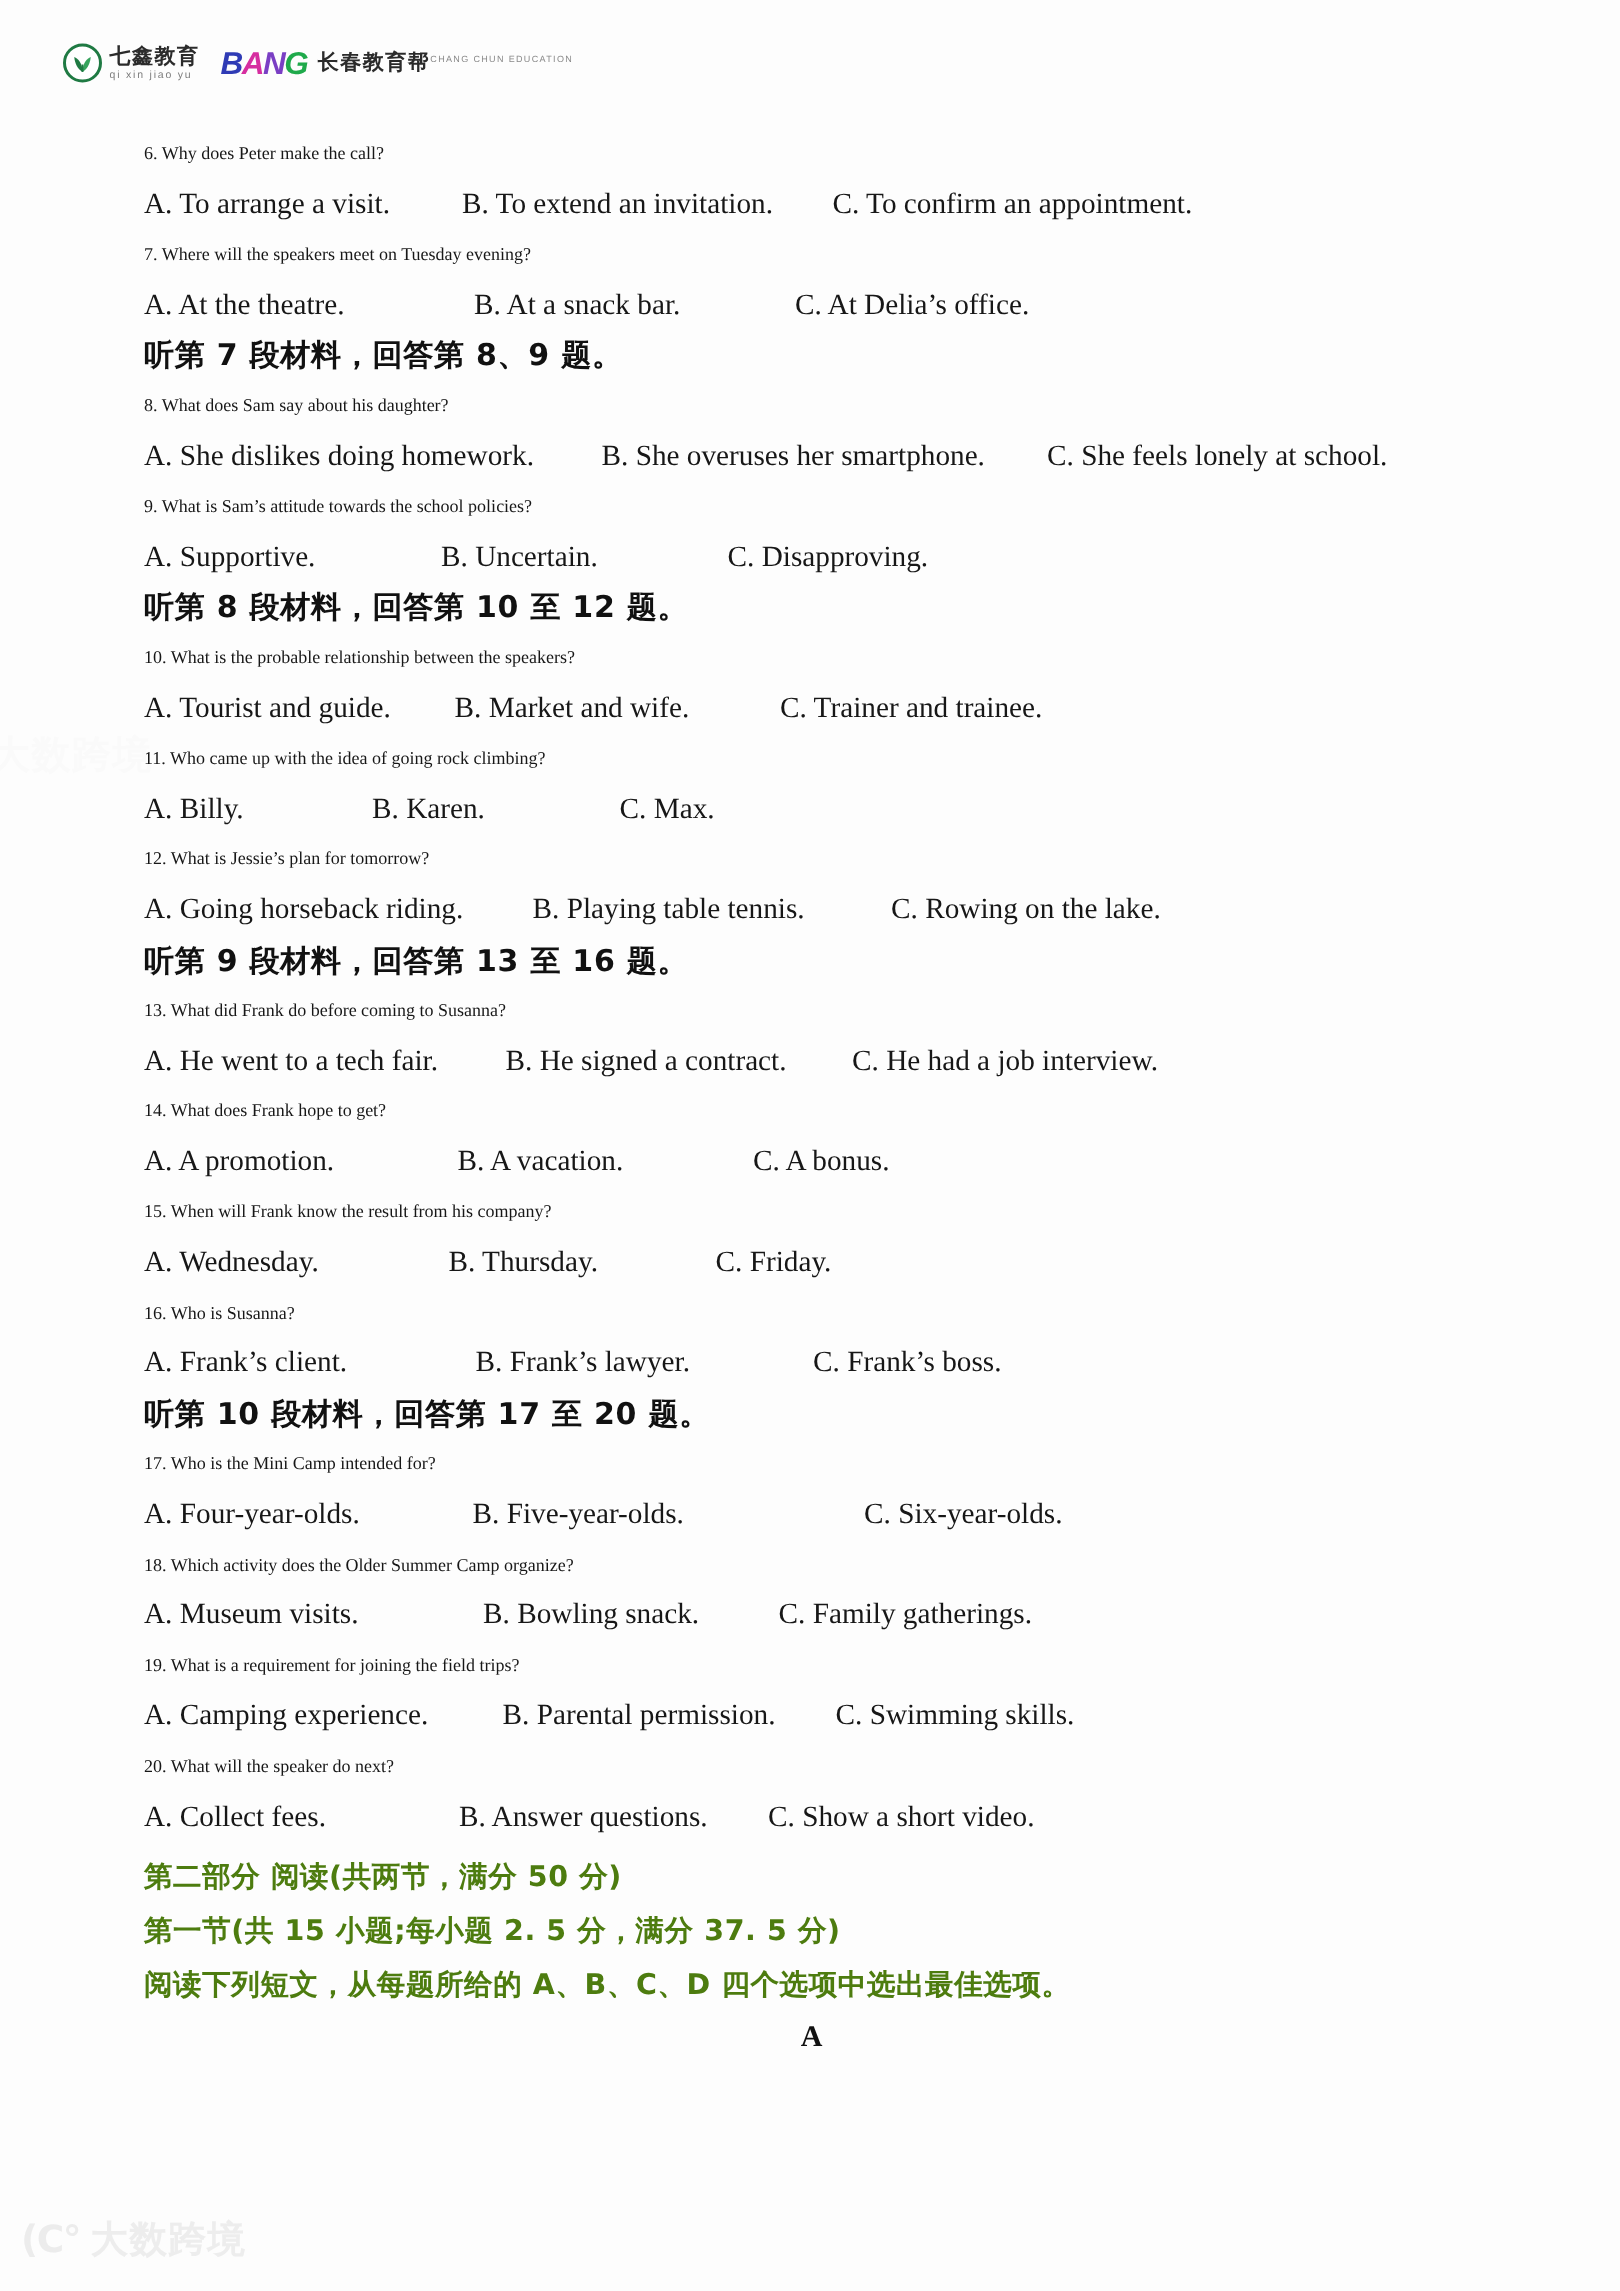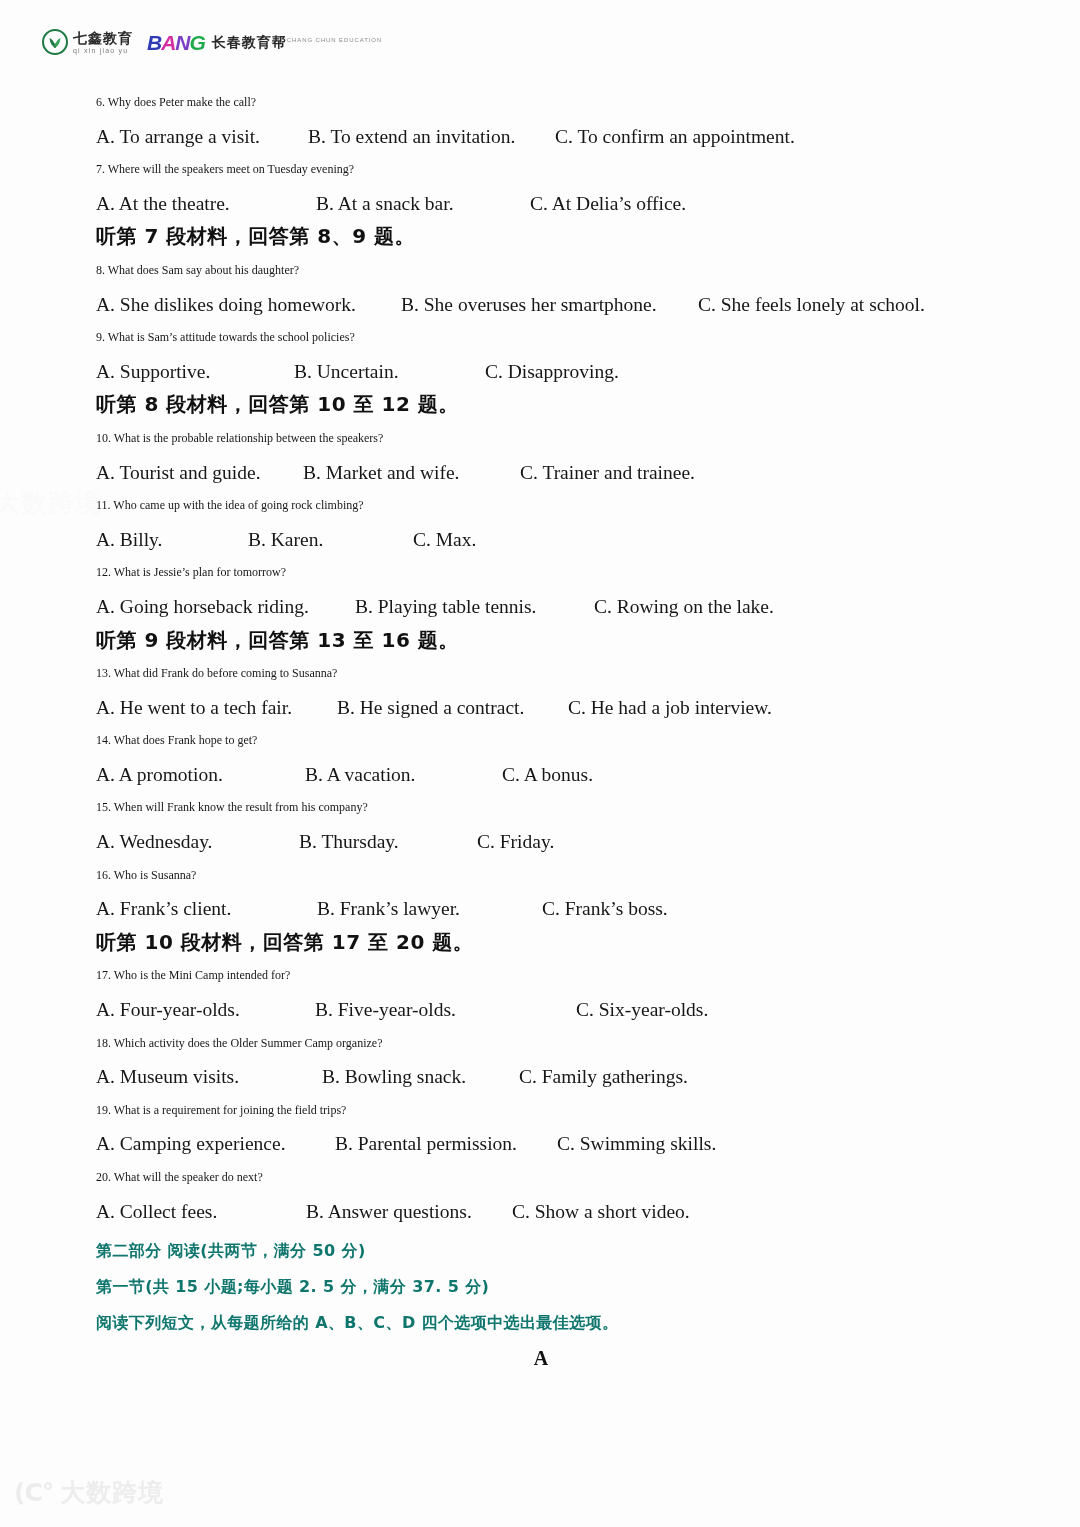--- a/index.html
+++ b/index.html
@@ -136,23 +136,23 @@
   .cn-head {
     font-family: "DejaVu Sans", "Liberation Sans", sans-serif;
     font-size: 20px;
     font-weight: 700;
     color: #111111;
     line-height: 33.6px;
     letter-spacing: 0.5px;
   }
   .sec-head {
     font-family: "DejaVu Sans", "Liberation Sans", sans-serif;
-    font-size: 16px;
-    font-weight: 700;
-    color: #0f766e;
+    font-size: 19px;
+    font-weight: 700;
+    color: #4d7c0f;
     line-height: 36px;
     letter-spacing: 0.4px;
   }
   .spacer-sm { height: 5px; }
 
   .center-letter {
     text-align: center;
     font-family: "Liberation Serif", serif;
     font-size: 20px;
     font-weight: 700;

